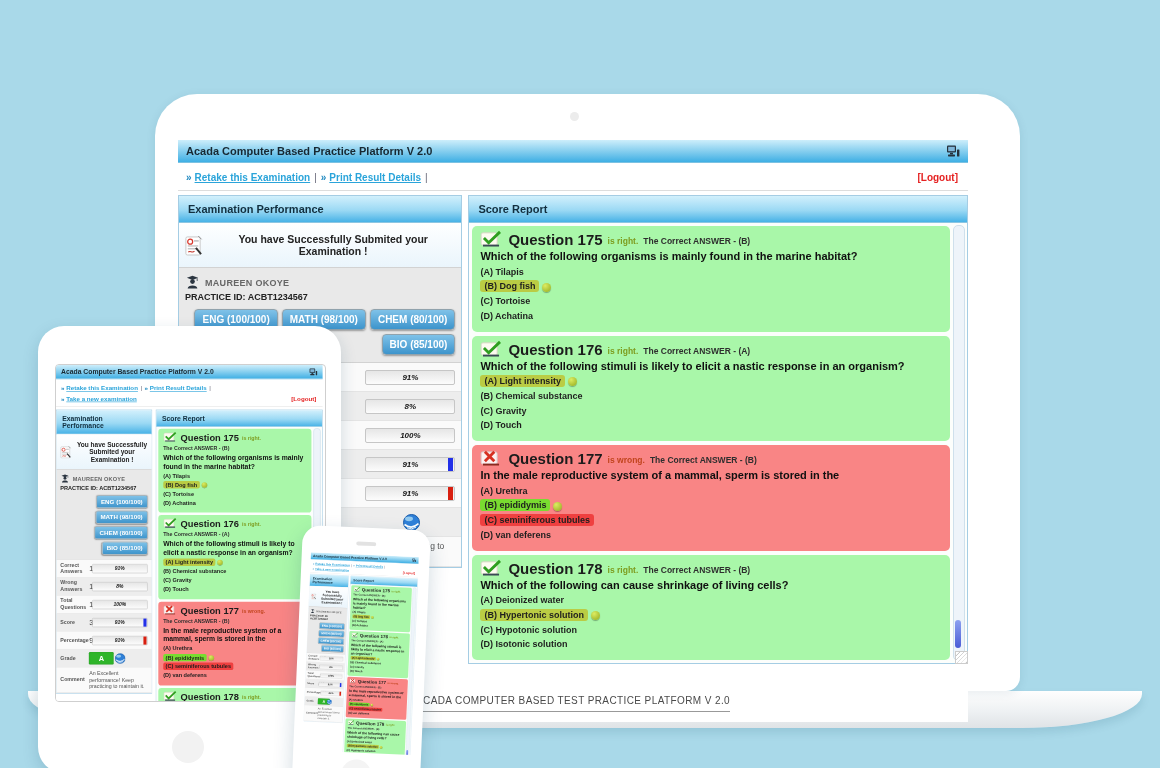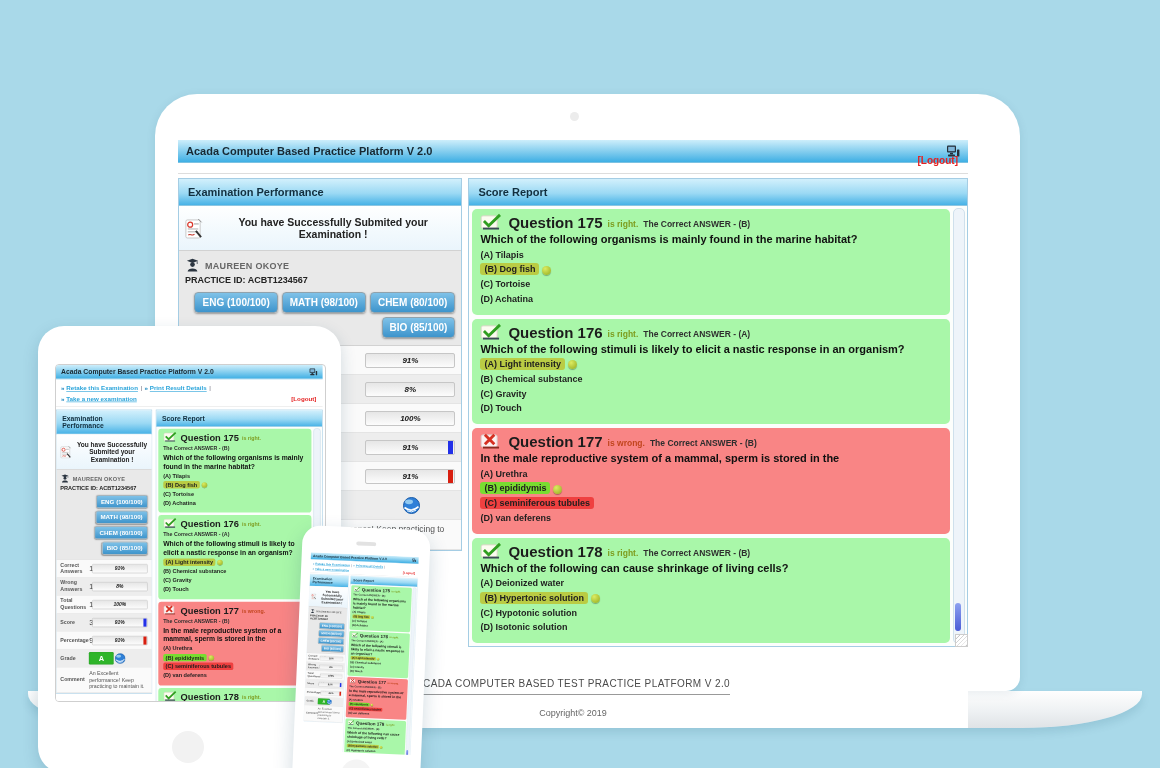--- a/index.html
+++ b/index.html
@@ -133,20 +133,23 @@
                 <rect x="1" y="0.5" width="9" height="7" rx="1" fill="#25313c"></rect>
                 <rect x="2.2" y="1.8" width="6.6" height="4.4" fill="#7fb6d9"></rect>
                 <rect x="4" y="7.8" width="3" height="1.6" fill="#25313c"></rect>
                 <rect x="2" y="9.6" width="7" height="1.8" rx="0.6" fill="#25313c"></rect>
                 <rect x="11" y="4.5" width="2.4" height="7" rx="0.6" fill="#25313c"></rect>
               </svg>
       </span>
     </div>
 
     <div class="nav">
+      <div class="nav-line">
+        <span class="bullet">»</span><span class="nav-link">Retake this Examination</span><span class="nav-sep">|</span><span class="bullet">»</span><span class="nav-link">Print Result Details</span><span class="nav-sep">|</span>
+      </div>
       <span class="logout">[Logout]</span>
     </div>
     <hr class="nav-rule">
 
     <div class="panels">
 
       <div class="panel panel-left">
         <div class="panel-header">Examination Performance</div>
         <div class="perf-body">
           <div class="success">
@@ -338,21 +341,20 @@
           <div class="sr-scroll">
                   <div class="sr-thumb"></div>
                 </div>
           <div class="sr-grip"></div>
         </div>
       </div>
     </div>
 
     <div class="app-footer">
       <div><span class="footer-title">ACADA COMPUTER BASED TEST PRACTICE PLATFORM V 2.0</span></div>
-      <div class="footer-copy">Copyright© 2019</div>
     </div>
   </div>
 </div>
   </div>
 
   <div class="tablet-frame">
     <div class="tablet-screen">
       <div class="app-scale-tablet">
   <div class="app">
     <div class="app-header">

